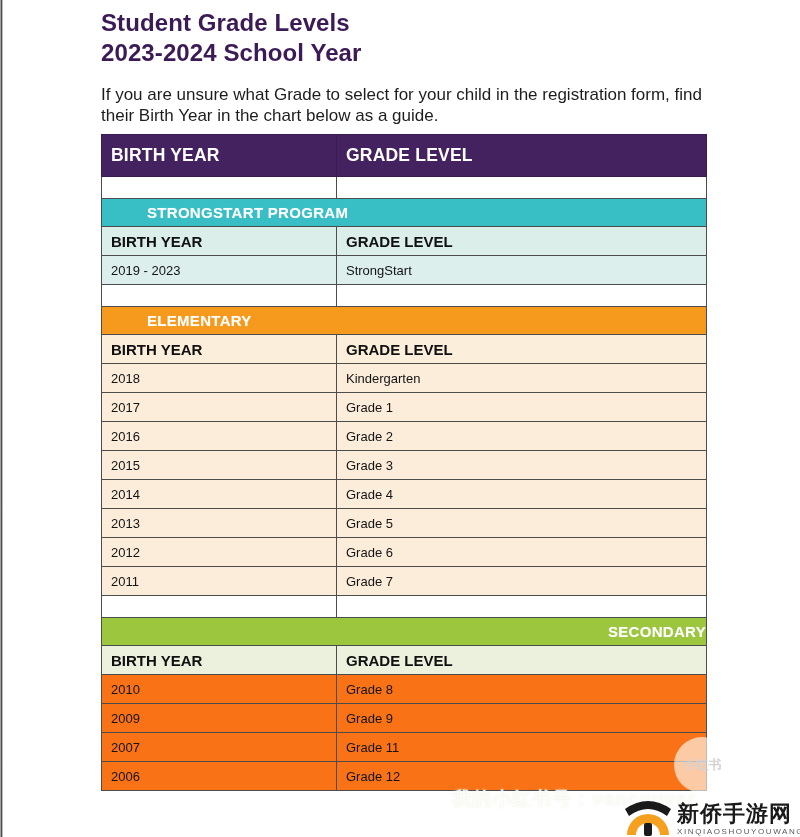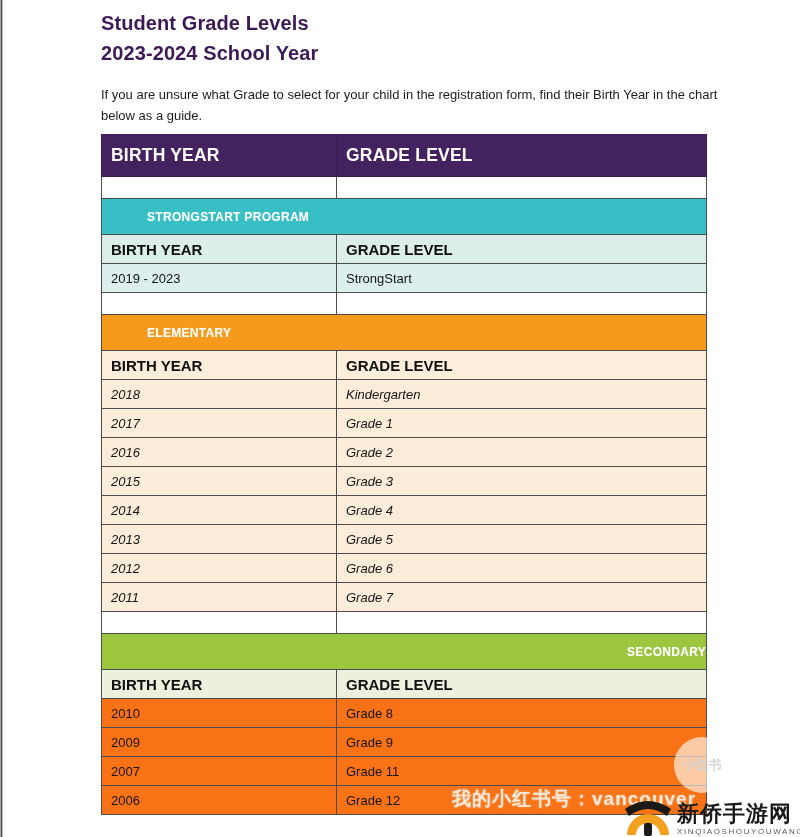--- a/index.html
+++ b/index.html
@@ -30,34 +30,34 @@
     width: 800px; height: 837px;
     padding: 0;
   }
 
   .doc-title {
     position: absolute;
     left: 101px;
     top: 8px;
     width: 640px;
     color: #3c1a56;
-    font-size: 20px;
+    font-size: 24px;
     font-weight: bold;
     line-height: 30px;
     letter-spacing: .1px;
   }
   .doc-title .line { display: block; }
 
   .intro {
     position: absolute;
     left: 101px;
     top: 84px;
     width: 625px;
     color: #1d1d1d;
-    font-size: 13px;
+    font-size: 17px;
     line-height: 21px;
   }
 
   
   .grade-table {
     position: absolute;
     left: 101px;
     top: 134px;
     width: 605px;
     border-collapse: collapse;
@@ -92,23 +92,23 @@
     background: #ffffff;
     height: 22px;
     border-left-color: #4c4c4c;
     border-right-color: #4c4c4c;
     border-top-color: #4c4c4c;
     border-bottom-color: #4c4c4c;
   }
 
   
   tr.band td {
-    height: 36px;
-    font-weight: bold;
-    font-size: 12px;
+    height: 28px;
+    font-weight: bold;
+    font-size: 15px;
     color: #ffffff;
     letter-spacing: .3px;
     border-color: #4c4c4c;
     text-shadow: 0 0 1px rgba(255,255,255,.35);
     padding-left: 45px;
   }
   tr.band.band-strongstart td { background: #38bec5; }
   tr.band.band-elementary td { background: #f59a1c; }
   tr.band.band-secondary  td { background: #9cc63e; text-align: right; }
 
@@ -119,21 +119,21 @@
     color: #101010;
     height: 29px;
   }
   tr.col-head.ss td { background: #dceeea; }
   tr.col-head.el td { background: #fbeeda; }
   tr.col-head.se td { background: #ecf1dd; }
 
   
   tr.data td { font-size: 13px; }
   tr.data.ss td { background: #dcefec; }
-  tr.data.el td { background: #fceddb; font-style: italic; }
+  tr.data.el td { background: #fceddb; }
   tr.data.se td { background: #f97316; }
 
   
   .wm-text {
     position: absolute;
     left: 452px;
     top: 786px;
     font-size: 19px;
     font-weight: bold;
     color: rgba(255,255,255,.72);

